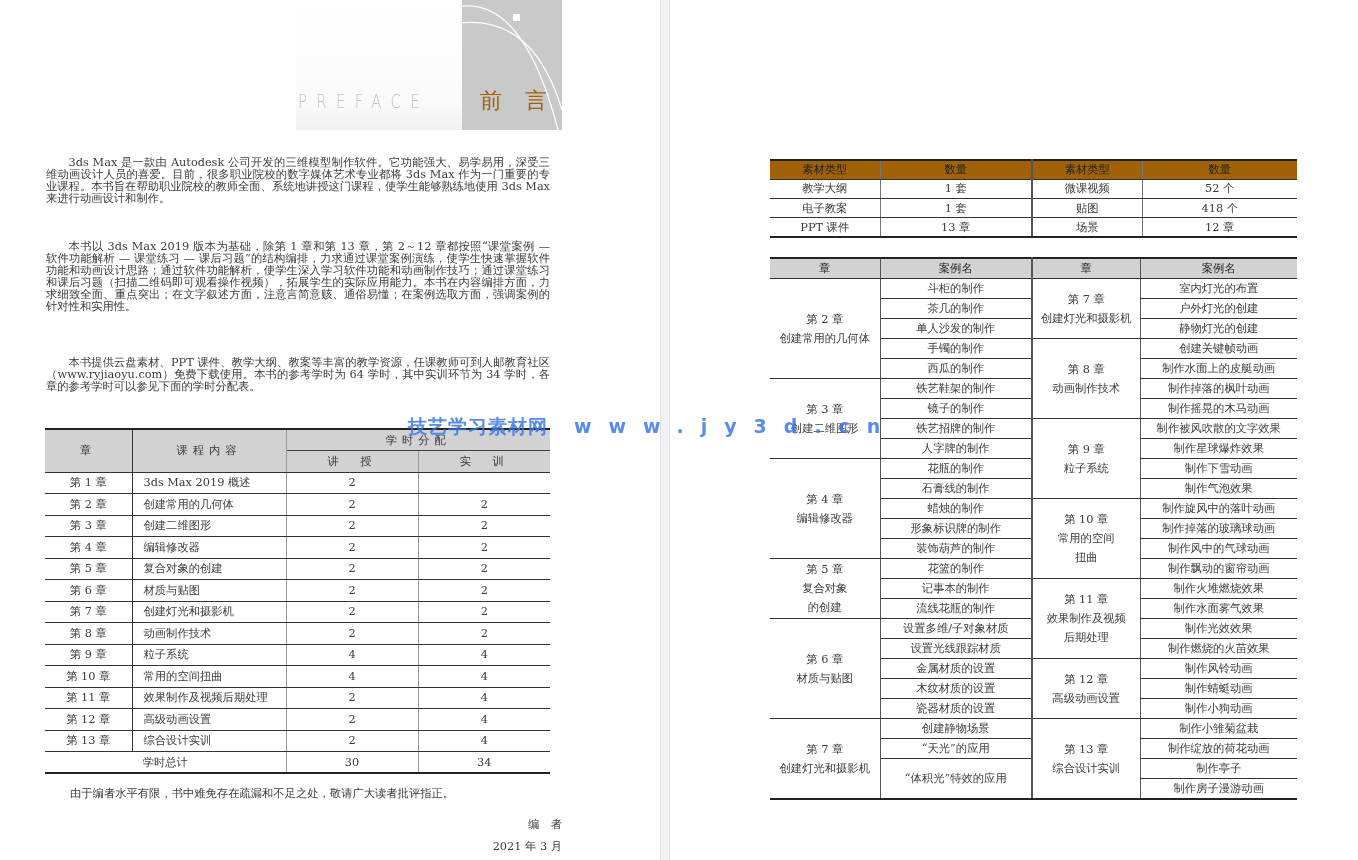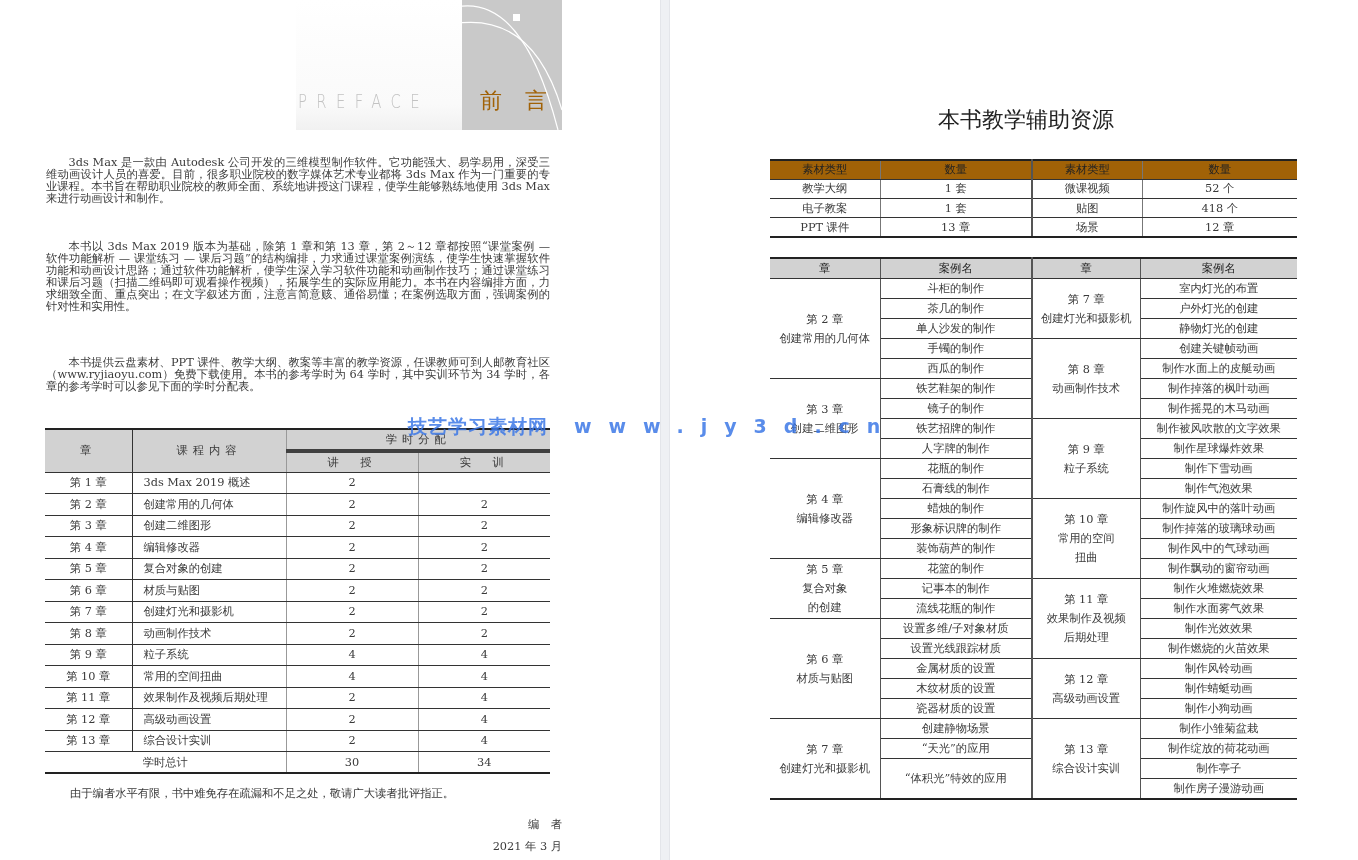--- a/index.html
+++ b/index.html
@@ -83,21 +83,21 @@
     <colgroup>
         <col style="width:87px">
         <col style="width:154px">
         <col style="width:132px">
         <col style="width:132px">
       </colgroup>
     <thead>
       <tr>
         <th rowspan="2" class="vr">章</th>
         <th rowspan="2" class="vr-light">课程内容</th>
-        <th colspan="2" style="border-bottom:4px solid #404040">学时分配</th>
+        <th colspan="2" style="border-bottom:1px solid #404040">学时分配</th>
       </tr>
       <tr>
         <th class="vr-light">讲　授</th>
         <th>实　训</th>
       </tr>
     </thead>
     <tbody id="hours-body">
         <tr>
           <td class="vr">第 1 章</td>
           <td class="vr-light content">3ds Max 2019 概述</td>
@@ -185,21 +185,20 @@
   </table>
 
   <div class="closing">由于编者水平有限，书中难免存在疏漏和不足之处，敬请广大读者批评指正。</div>
   <div class="sign" style="top:817px">编　者</div>
   <div class="sign" style="top:839px">2021 年 3 月</div>
 </div>
 
 <div class="gutter"></div>
 
 <div class="page page-right">
-  <div class="res-title"><span>本书教学辅助资源</span></div>
 
   <table class="tbl-res">
     <colgroup>
         <col style="width:110px">
         <col style="width:152px">
         <col style="width:110px">
         <col style="width:155px">
       </colgroup>
     <thead>
       <tr>

